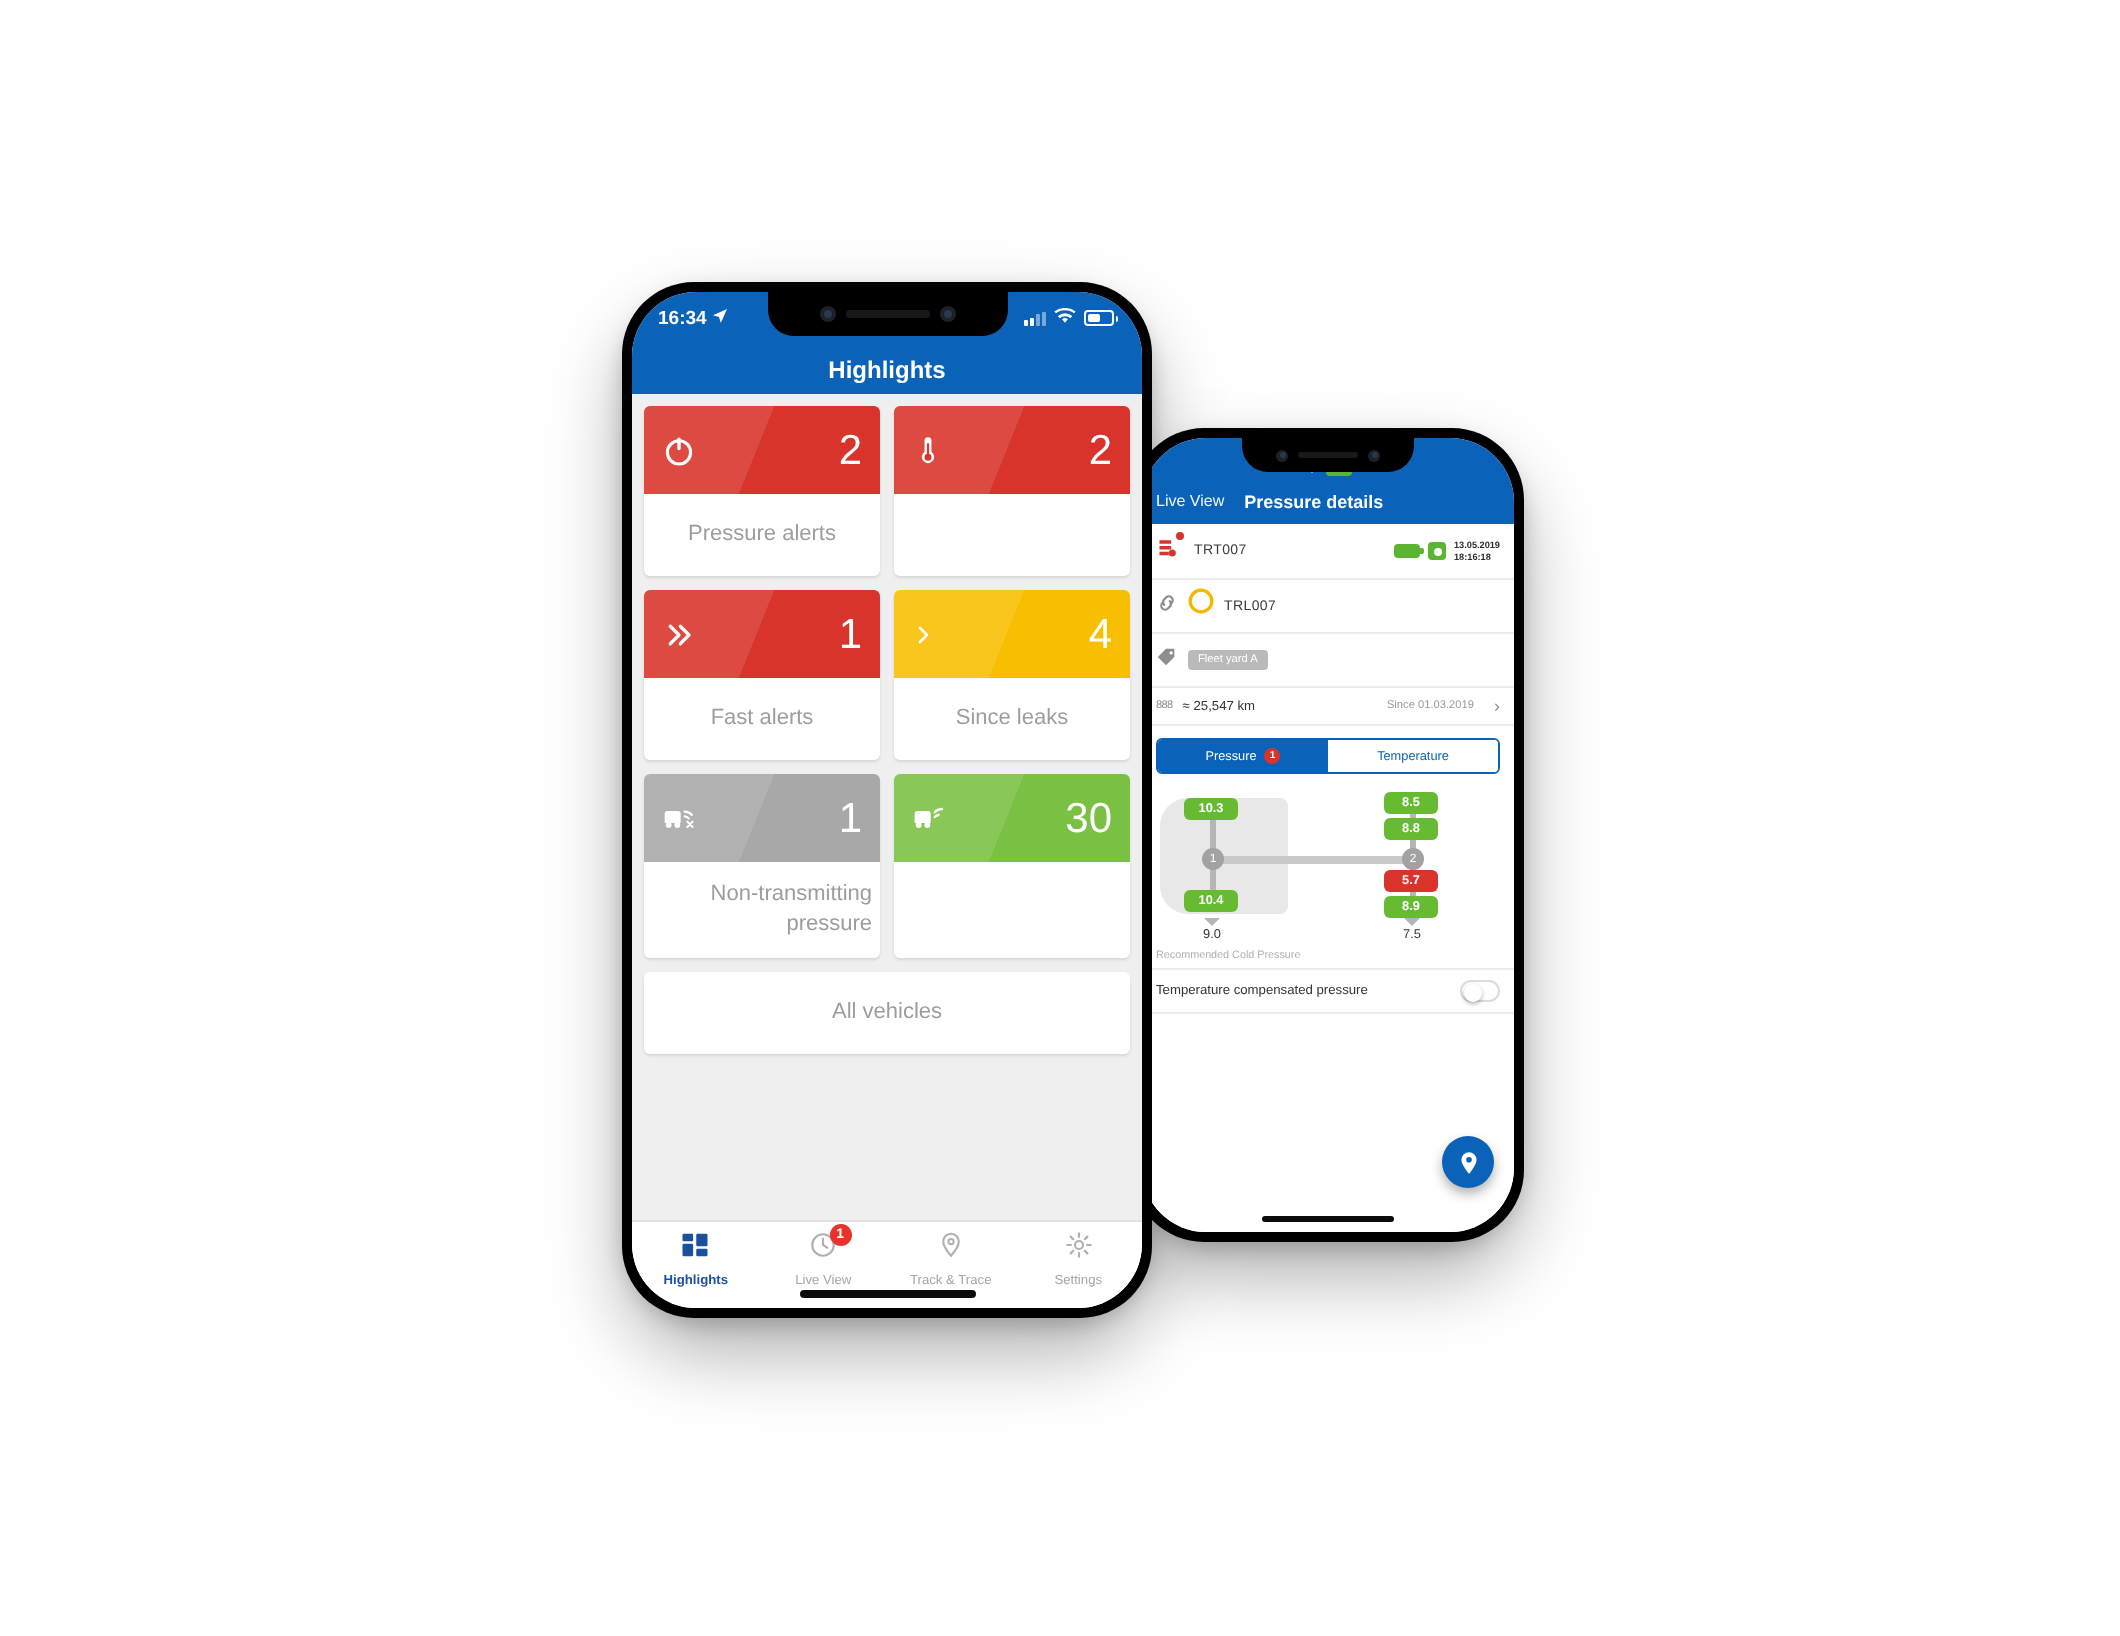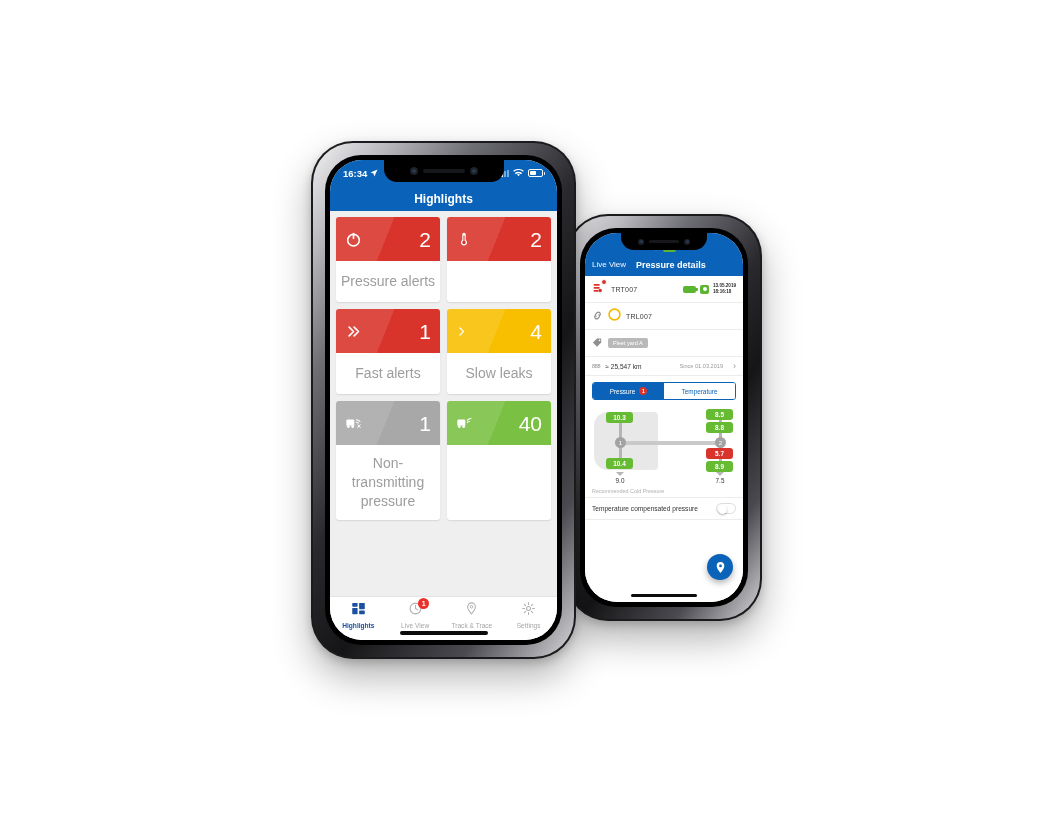--- a/index.html
+++ b/index.html
@@ -9,21 +9,21 @@
     font-family: "Liberation Sans", sans-serif;
     overflow: hidden;
   }
   #stage { position: relative; width: 1060px; height: 818px; background: #fff; }
 
   
   .phone {
     position: absolute;
     border-radius: 42px;
     background: #1b1b1d;
-    padding: 14px;
+    padding: 0;
     box-shadow: 0 18px 38px rgba(0,0,0,0.30), 0 4px 10px rgba(0,0,0,0.18);
   }
   .phone::before {
     content:""; position:absolute; inset:2px;
     border-radius: 40px;
     background: linear-gradient(125deg,#f2f2f4 0%,#b9b9be 12%,#6e6e75 26%,#2a2a2e 46%,#151517 62%,#4a4a50 82%,#d8d8dc 100%);
     z-index:0;
   }
   .phone-inner {
     position: relative; z-index: 1;
@@ -157,21 +157,21 @@
   .f-content { background:#efefef; height: calc(100% - 51px - 44px); padding: 6px; overflow:hidden; }
   .f-grid { display:grid; grid-template-columns: 1fr 1fr; gap: 7px; }
 
   .card { background:#fff; border-radius:3px; box-shadow:0 1px 1.5px rgba(0,0,0,.10); overflow:hidden; }
   .card-top { height:44px; display:flex; align-items:center; justify-content:space-between;
               padding: 0 9px; position:relative; overflow:hidden; }
   .card-top::after{ content:""; position:absolute; inset:0;
                     background:linear-gradient(112deg, rgba(255,255,255,.11) 0 48%, rgba(0,0,0,0) 48%); }
   .card-num { font-size:21px; color:#fff; font-weight:400; position:relative; z-index:2; line-height:1; }
   .card-ico { position:relative; z-index:2; display:flex; align-items:center; }
-  .card-label { padding: 9px 4px; text-align:center; font-size:14px; color:#9d9d9d; line-height:1.35; min-height: 41px;
+  .card-label { padding: 9px 4px; text-align:right; font-size:11px; color:#9d9d9d; line-height:1.35; min-height: 41px;
                 display:flex; align-items:center; justify-content:center; }
   .bg-red { background:#d8342b; }
   .bg-yellow { background:#f7bf00; }
   .bg-gray { background:#a8a8a8; }
   .bg-green { background:#7ac143; }
 
   .card-wide { margin-top:7px; }
   .card-wide .card-top { height:44px; }
   .card-wide .card-label { padding: 11px 4px; }
 
@@ -418,21 +418,21 @@
 
             <div class="card">
               <div class="card-top bg-yellow">
                 <span class="card-ico">
                   <svg width="12" height="15" viewBox="0 0 24 24">
                       <path d="M8 5l7 7-7 7" stroke="#fff" stroke-width="2.6" fill="none" stroke-linecap="round" stroke-linejoin="round"></path>
                     </svg>
                 </span>
                 <span class="card-num">4</span>
               </div>
-              <div class="card-label">Slow leaks</div>
+              <div class="card-label">Since leaks</div>
             </div>
 
             <div class="card">
               <div class="card-top bg-gray">
                 <span class="card-ico">
                   <svg width="20" height="15" viewBox="0 0 30 22">
                     <path d="M2 7a2 2 0 0 1 2-2h8a2 2 0 0 1 2 2v7H2z" fill="#fff"></path>
                     <circle cx="5" cy="15.5" r="2.2" fill="#fff"></circle>
                       <circle cx="11.5" cy="15.5" r="2.2" fill="#fff"></circle>
                     <path d="M17 9a4 4 0 0 1 3 1.5M17 5.5a7.5 7.5 0 0 1 5.5 2.5" stroke="#fff" stroke-width="1.6" fill="none" stroke-linecap="round"></path>
@@ -447,26 +447,27 @@
             <div class="card">
               <div class="card-top bg-green">
                 <span class="card-ico">
                   <svg width="20" height="15" viewBox="0 0 30 22">
                     <path d="M2 7a2 2 0 0 1 2-2h8a2 2 0 0 1 2 2v7H2z" fill="#fff"></path>
                     <circle cx="5" cy="15.5" r="2.2" fill="#fff"></circle>
                       <circle cx="11.5" cy="15.5" r="2.2" fill="#fff"></circle>
                     <path d="M17 9.5a4 4 0 0 1 3-1.5M17 6a7.5 7.5 0 0 1 5.5-2.5" stroke="#fff" stroke-width="1.7" fill="none" stroke-linecap="round"></path>
                   </svg>
                 </span>
-                <span class="card-num">40</span>
+                <span class="card-num">30</span>
               </div>
             </div>
           </div>
 
           <div class="card card-wide">
+            <div class="card-label">All vehicles</div>
           </div>
         </div>
 
         <div class="f-tabbar">
           <div class="tab active">
             <span>
               <svg width="15" height="15" viewBox="0 0 24 24">
                   <rect x="2" y="3" width="8.5" height="6" rx="1" fill="#1b4fa0"></rect>
                   <rect x="13" y="3" width="9" height="10" rx="1" fill="#1b4fa0"></rect>
                   <rect x="2" y="11" width="8.5" height="10" rx="1" fill="#1b4fa0"></rect>

